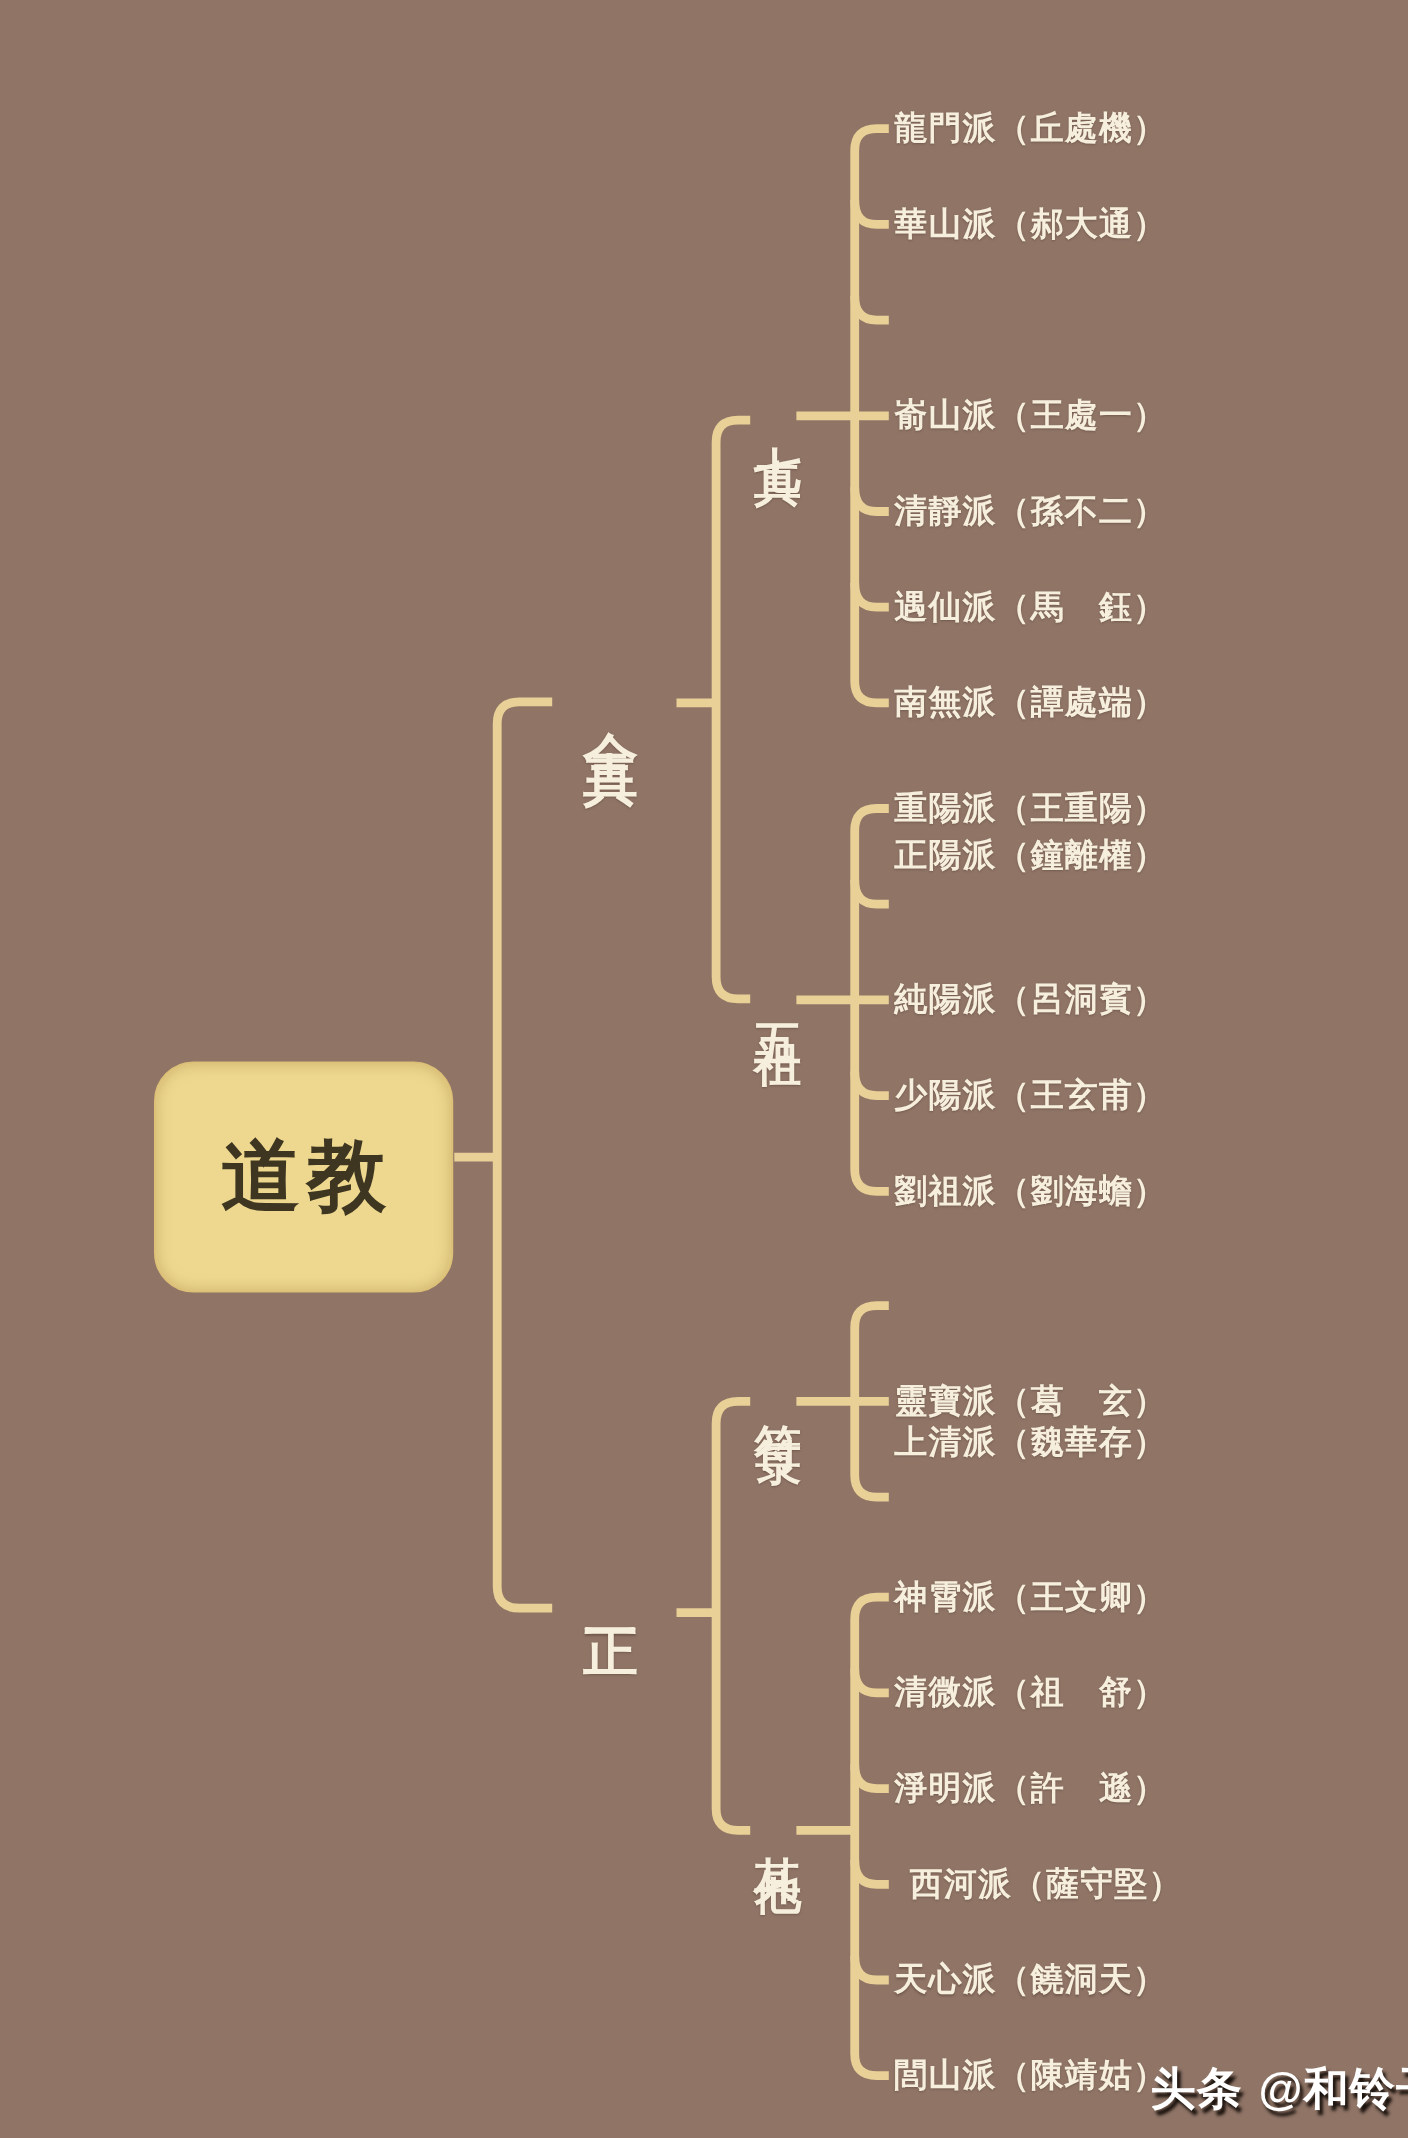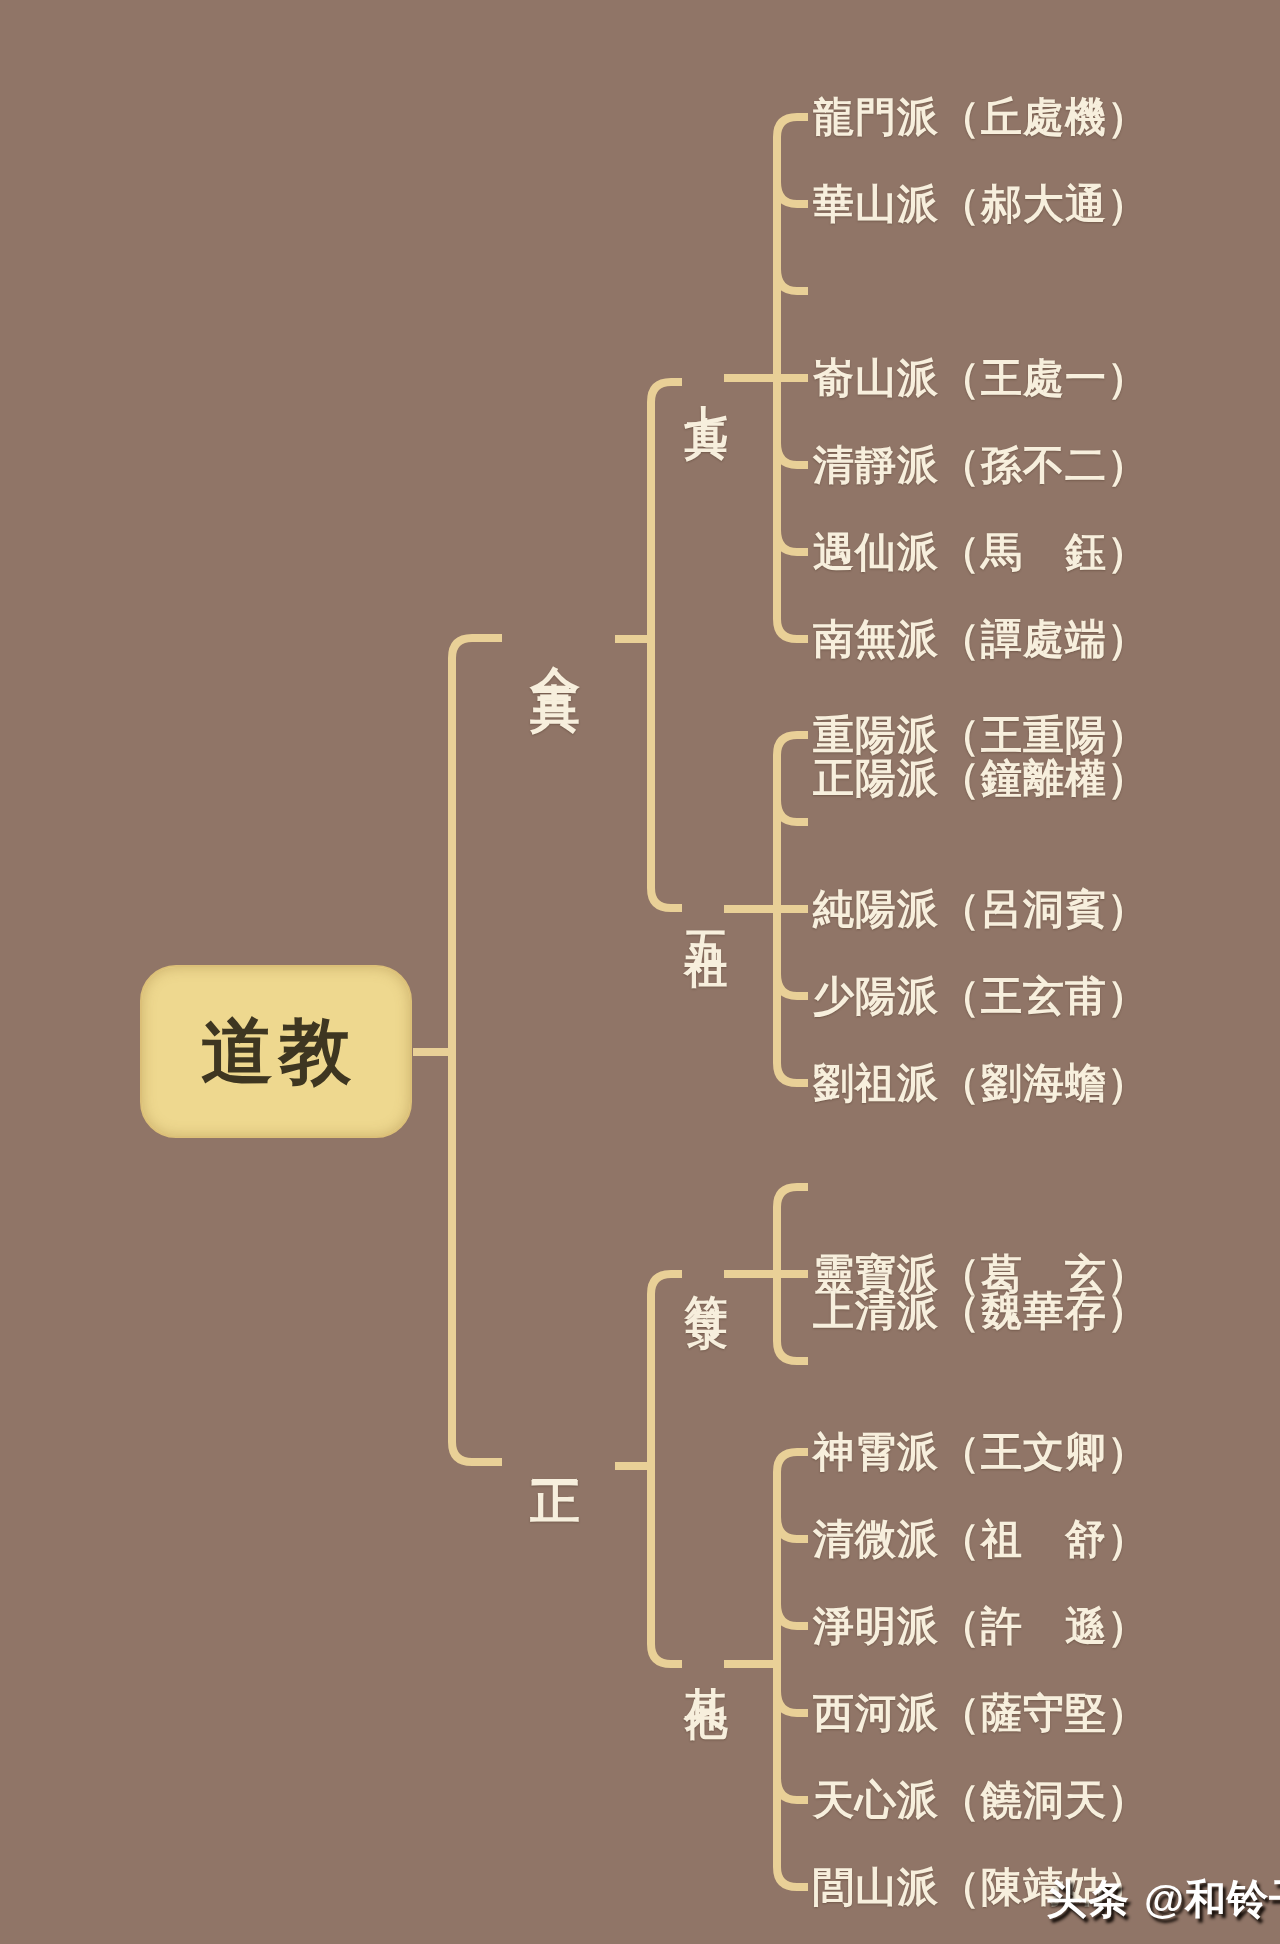--- a/index.html
+++ b/index.html
@@ -14,21 +14,21 @@
   body{
     background:var(--bg);
     font-family:"Liberation Sans", sans-serif;
     position:relative;
     overflow:hidden;
   }
   .canvas{position:absolute;inset:0;width:1280px;height:1944px;}
   svg.wires{position:absolute;left:0;top:0;width:1280px;height:1944px;}
   svg.wires path{stroke:var(--line);stroke-width:8;fill:none;}
   .root-node{
-    position:absolute;left:140px;top:965px;width:272px;height:173px;
+    position:absolute;left:140px;top:965px;width:272px;height:210px;
     background:var(--root-fill);
     border:2px solid #dcc078;
     border-radius:36px;
     display:flex;align-items:center;justify-content:center;
     font-size:72px;font-weight:600;color:var(--root-text);
     letter-spacing:6px;
     box-shadow:inset 0 0 14px rgba(140,105,45,.35);
     text-indent:6px;
   }
   .vlabel{
@@ -39,21 +39,21 @@
     color:var(--text);
     font-weight:600;
     white-space:nowrap;
     text-shadow:0 1px 2px rgba(60,40,25,.35);
   }
   .vlabel.big{font-size:50px;letter-spacing:18px;}
   .vlabel.small{font-size:43px;letter-spacing:12px;}
   .leaf{
     position:absolute;left:813px;
     transform:translateY(-50%);
-    font-size:41px;font-weight:600;
+    font-size:30px;font-weight:600;
     color:var(--text);
     letter-spacing:1px;
     white-space:nowrap;
     text-shadow:0 1px 2px rgba(60,40,25,.35);
     text-align:right;
   }
   .watermark{
     position:absolute;left:1046px;top:1872px;
     display:flex;align-items:center;gap:14px;
     color:#ffffff;font-size:41px;font-weight:800;
@@ -125,21 +125,21 @@
   <div class="leaf" style="top:909px;">純陽派（呂洞賓）</div>
   <div class="leaf" style="top:996px;">少陽派（王玄甫）</div>
   <div class="leaf" style="top:1083px;">劉祖派（劉海蟾）</div>
 
   <div class="leaf" style="top:1274px;">靈寶派（葛　玄）</div>
   <div class="leaf" style="top:1311px;">上清派（魏華存）</div>
 
   <div class="leaf" style="top:1452px;">神霄派（王文卿）</div>
   <div class="leaf" style="top:1539px;">清微派（祖　舒）</div>
   <div class="leaf" style="top:1626px;">淨明派（許　遜）</div>
-  <div class="leaf" style="top:1713px;">西河派（薩守堅）</div>
+  <div class="leaf" style="top:1713px;margin-left:14px;">西河派（薩守堅）</div>
   <div class="leaf" style="top:1800px;">天心派（饒洞天）</div>
   <div class="leaf" style="top:1887px;">閭山派（陳靖姑）</div>
 
   <div class="watermark">
     <span class="source">头条</span>
     <span class="handle">@和铃子</span>
   </div>
 
 </div>
 

